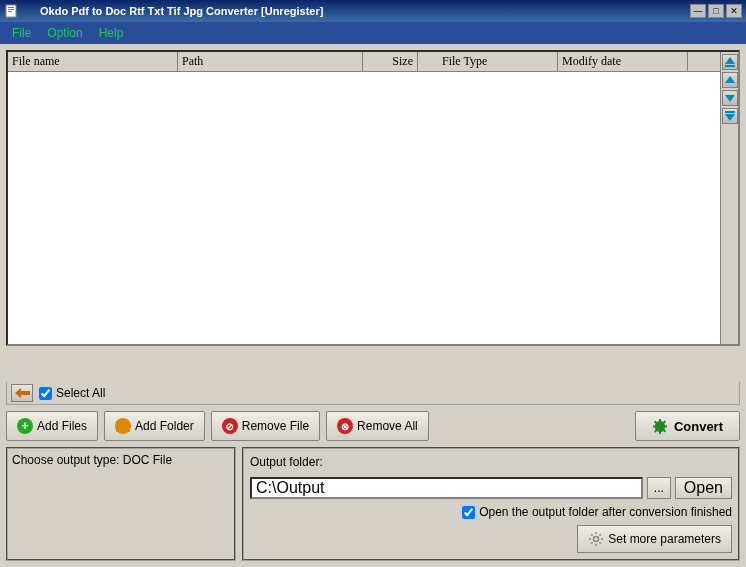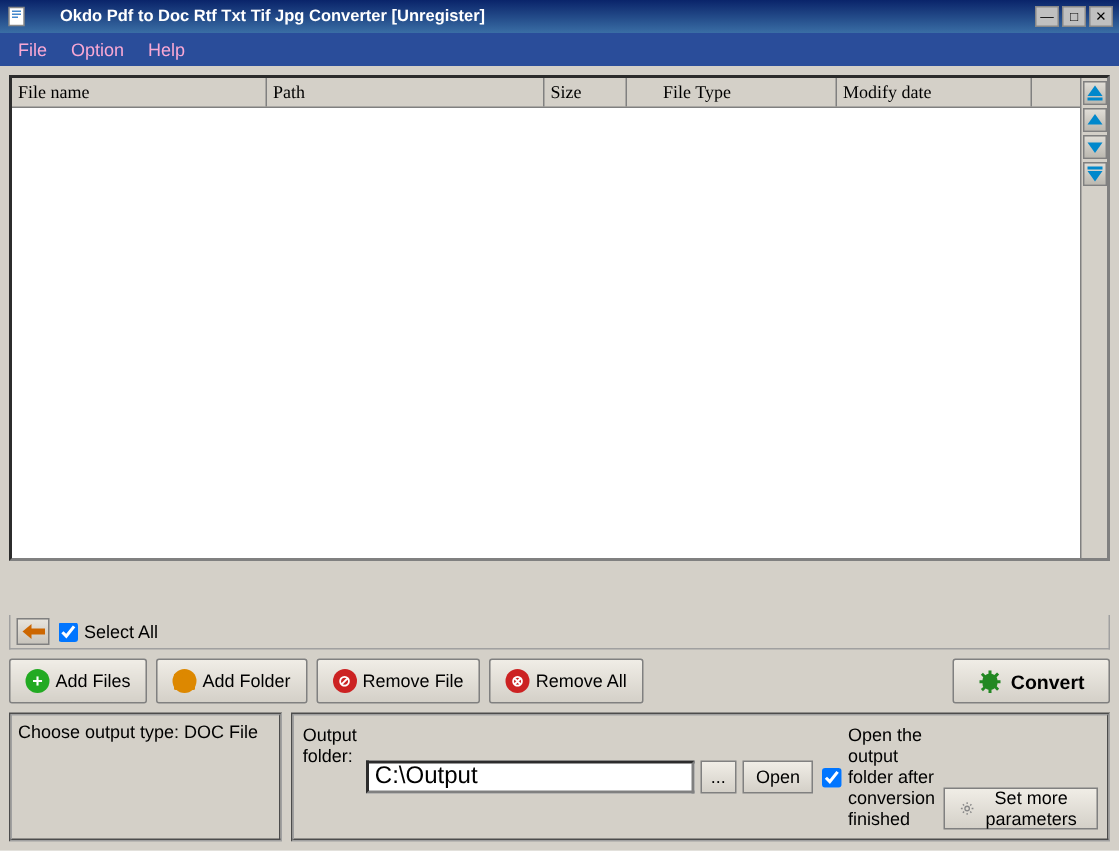--- a/index.html
+++ b/index.html
@@ -59,21 +59,21 @@
 
     
     #menu-bar {
       background: #2a4d9a;
       height: 22px;
       display: flex;
       align-items: center;
       padding: 0 4px;
     }
     .menu-item {
-      color: #f9a8d4;
+      color: #22c55e;
       padding: 2px 8px;
       font-size: 12px;
       cursor: pointer;
     }
 
     
     #main {
       background: #d4d0c8;
       padding: 6px;
       height: calc(567px - 44px);
@@ -105,21 +105,21 @@
       font-family: Liberation Serif, serif;
     }
     .col-header {
       border-right: 1px solid #808080;
       padding: 2px 4px;
       font-size: 12px;
       overflow: hidden;
     }
     .col-filename { width: 170px; }
     .col-path { width: 185px; }
-    .col-size { width: 55px; text-align: left; }
+    .col-size { width: 55px; text-align: right; }
     .col-filetype { width: 120px; margin-left: 20px; }
     .col-moddate { width: 130px; }
 
     #file-table-body {
       height: calc(100% - 20px);
       overflow-y: auto;
     }
 
     
     #scroll-buttons {
@@ -260,21 +260,21 @@
       color: white;
     }
 
     
     #output-folder-box {
       flex: 1;
       border: 2px groove #a0a0a0;
       padding: 6px;
       background: #d4d0c8;
       display: flex;
-      flex-direction: row;
+      flex-direction: column;
       gap: 6px;
     }
     #output-folder-label {
       font-size: 12px;
       margin-bottom: 2px;
     }
     #output-folder-row {
       display: flex;
       align-items: center;
       gap: 4px;
@@ -296,27 +296,28 @@
       font-size: 12px;
       display: flex;
       align-items: center;
     }
     #open-btn {
       height: 22px;
       padding: 0 8px;
       background: linear-gradient(to bottom, #f0ede6, #d4d0c8);
       border: 1px solid #808080;
       cursor: pointer;
-      font-size: 12px;
+      font-size: 16px;
     }
     #open-after-check {
       display: flex;
       align-items: center;
       gap: 4px;
       font-size: 12px;
+      justify-content: flex-end;
     }
     #set-params-btn {
       height: 28px;
       padding: 0 10px;
       background: linear-gradient(to bottom, #f0ede6, #d4d0c8);
       border: 1px solid #808080;
       cursor: pointer;
       display: flex;
       align-items: center;
       gap: 4px;

